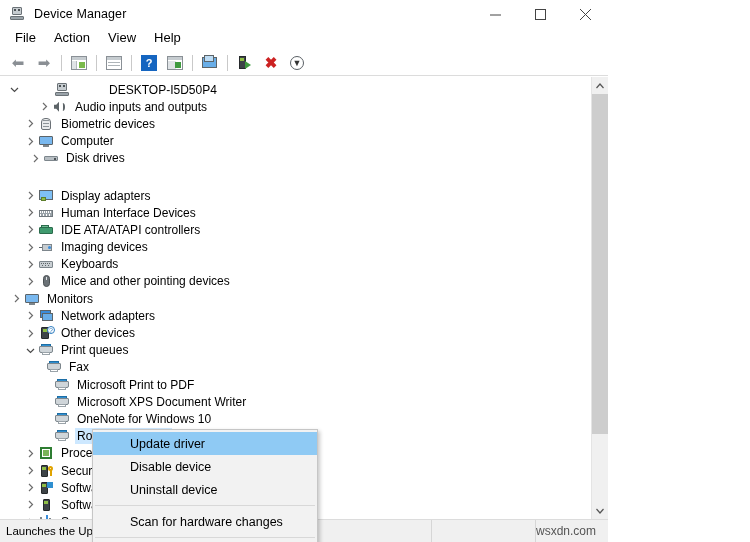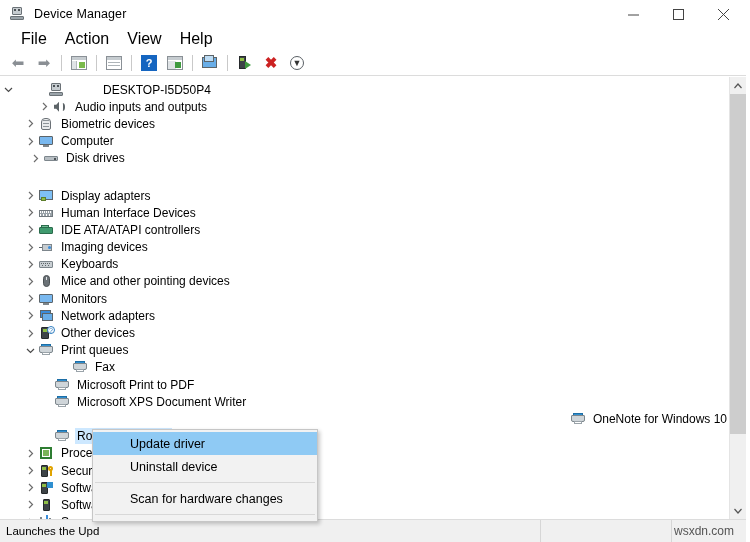--- a/index.html
+++ b/index.html
@@ -4,21 +4,21 @@
 <style>
   * { box-sizing: border-box; margin: 0; padding: 0; }
   html, body {
     width: 750px; height: 542px;
     font-family: "Liberation Sans", sans-serif;
     background: #ffffff;
     overflow: hidden;
   }
   .window {
     position: relative;
-    width: 746px; height: 542px;
+    width: 608px; height: 542px;
     background: #ffffff;
     display: flex;
     flex-direction: column;
   }
 
   
   .titlebar {
     height: 28px;
     background: #ffffff;
     display: flex;
@@ -50,22 +50,22 @@
     color: #444;
   }
 
   
   .menubar {
     height: 22px;
     flex: 0 0 22px;
     background: #ffffff;
     display: flex;
     align-items: flex-start;
-    padding-left: 12px;
-    font-size: 16px;
+    padding-left: 6px;
+    font-size: 13px;
     color: #000;
   }
   .menubar .mi {
     padding: 2px 9px;
     color: #000;
   }
 
   
   .toolbar {
     height: 26px;
@@ -385,21 +385,21 @@
       <span class="tb-x">✖</span>
     </div>
     <div class="tb-item">
       <span class="tb-circ">▼</span>
     </div>
   </div>
 
   <div class="content">
     <div class="tree-pane">
 
-      <div class="row" style="gap:32px;">
+      <div class="row" style="padding-left:6px;gap:32px;">
         <span class="expander">
           <svg width="9" height="9" viewBox="0 0 9 9">
               <polyline points="1,3 4.5,6.5 8,3" fill="none" stroke="#4a4a4a" stroke-width="1.2"></polyline>
             </svg>
         </span>
         <span class="node-icon">
           <span class="ic dtop"></span>
             <span class="ic dtop-d"></span>
             <span class="ic dtop-b"></span>
         </span>
@@ -522,21 +522,21 @@
               <svg width="9" height="9" viewBox="0 0 9 9">
                 <polyline points="3,1 6.5,4.5 3,8" fill="none" stroke="#6d6d6d" stroke-width="1.2"></polyline>
               </svg>
             </span>
             <span class="node-icon">
               <span class="ic mouse"></span>
               <span class="ic mouse-l"></span>
             </span>
             <span class="row-label">Mice and other pointing devices</span>
           </div>
-          <div class="row" style="padding-left: 22px;">
+          <div class="row" style=" margin-left: 8px;">
             <span class="expander">
               <svg width="9" height="9" viewBox="0 0 9 9">
                 <polyline points="3,1 6.5,4.5 3,8" fill="none" stroke="#6d6d6d" stroke-width="1.2"></polyline>
               </svg>
             </span>
             <span class="node-icon">
               <span class="ic mon"></span>
               <span class="ic mon-in"></span>
               <span class="ic mon-base"></span>
             </span>
@@ -573,21 +573,21 @@
                 <polyline points="1,3 4.5,6.5 8,3" fill="none" stroke="#4a4a4a" stroke-width="1.2"></polyline>
               </svg>
             </span>
             <span class="node-icon">
               <span class="ic prn-top"></span>
               <span class="ic prn"></span>
               <span class="ic prn-out"></span>
             </span>
             <span class="row-label">Print queues</span>
           </div>
-          <div class="row" style="padding-left: 56px; text-align: center;">
+          <div class="row" style="padding-left: 30px; text-align: center;">
             <span class="expander"></span>
             <span class="node-icon">
               <span class="ic prn-top"></span>
               <span class="ic prn"></span>
               <span class="ic prn-out"></span>
             </span>
             <span class="row-label">Fax</span>
           </div>
           <div class="row" style="padding-left: 38px;">
             <span class="expander"></span>
@@ -600,21 +600,21 @@
           </div>
           <div class="row" style="padding-left: 38px;">
             <span class="expander"></span>
             <span class="node-icon">
               <span class="ic prn-top"></span>
               <span class="ic prn"></span>
               <span class="ic prn-out"></span>
             </span>
             <span class="row-label">Microsoft XPS Document Writer</span>
           </div>
-          <div class="row" style="padding-left: 38px; justify-content: flex-end;">
+          <div class="row" style="padding-left: 38px;">
             <span class="expander"></span>
             <span class="node-icon">
               <span class="ic prn-top"></span>
               <span class="ic prn"></span>
               <span class="ic prn-out"></span>
             </span>
             <span class="row-label">OneNote for Windows 10</span>
           </div>
           <div class="row selected" style="padding-left: 38px;">
             <span class="expander"></span>
@@ -714,20 +714,21 @@
     <div class="sb-cell1">Launches the Upd</div>
     <div class="sb-div"></div>
     <div class="sb-cell2"></div>
     <div class="sb-div"></div>
     <div class="sb-cell3">wsxdn.com</div>
   </div>
 
   <div class="ctxmenu">
     <div id="ctx-items">
         <div class="ctx-item highlight">Update driver</div>
+        <div class="ctx-item">Disable device</div>
         <div class="ctx-item">Uninstall device</div>
         <div class="ctx-sep"></div>
         <div class="ctx-item">Scan for hardware changes</div>
         <div class="ctx-sep"></div>
       </div>
   </div>
 
 </div>
 
 </body></html>

